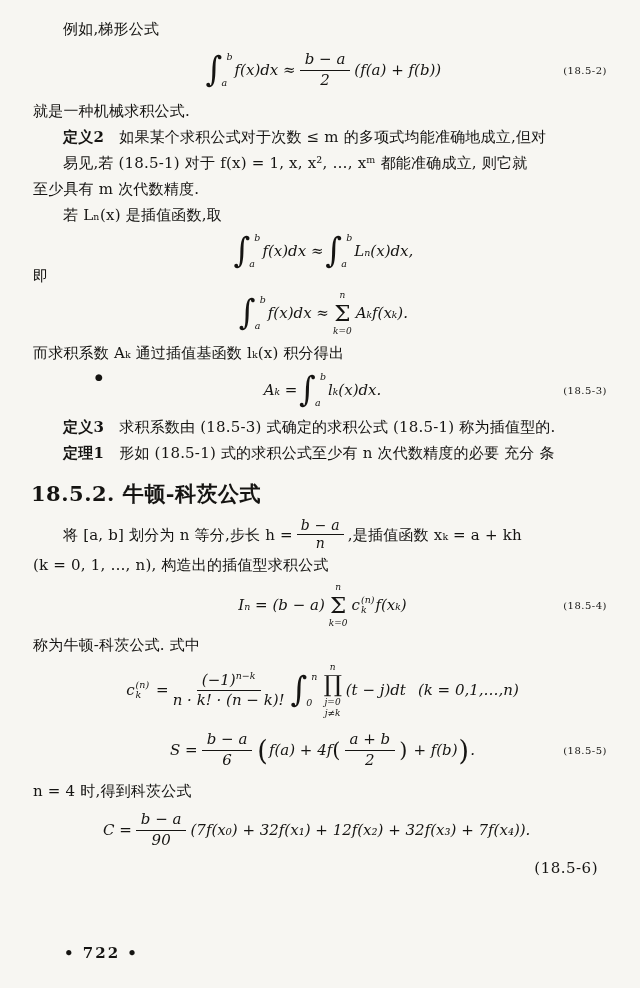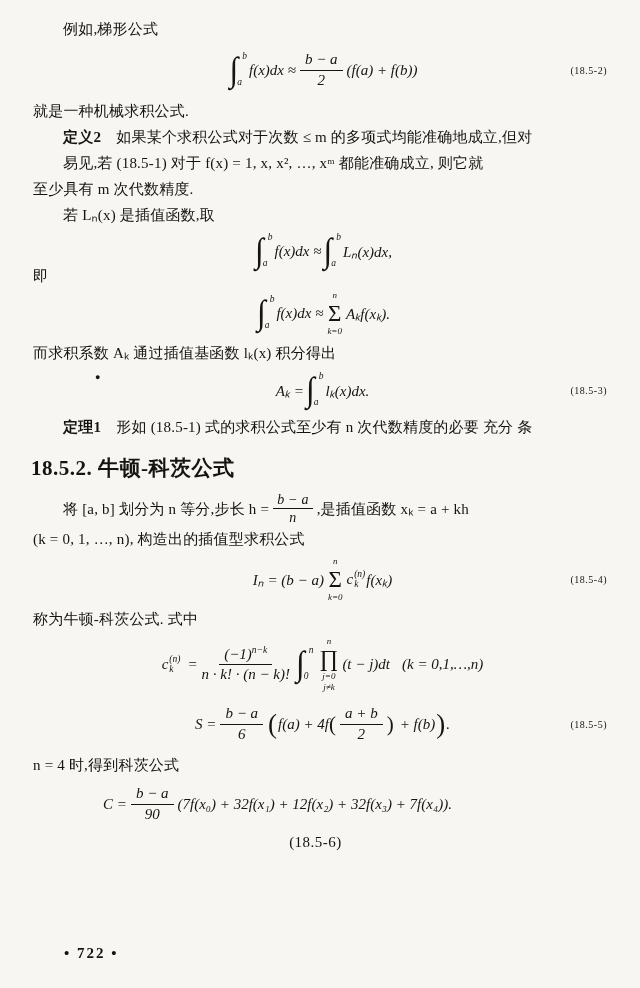--- a/index.html
+++ b/index.html
@@ -9,21 +9,20 @@
     font-family:"DejaVu Serif","Liberation Serif",serif;
     color:#151412;
     -webkit-font-smoothing:antialiased;
   }
   .page{
     position:relative;
     width:640px;height:988px;
     box-sizing:border-box;
     padding:16px 28px 0 33px;
     overflow:hidden;
-    font-family:Liberation Serif, serif;
   }
   .line{
     font-size:15px;
     line-height:26px;
     letter-spacing:.2px;
     white-space:nowrap;
   }
   .ind{padding-left:2em;}
   .b{font-weight:bold;}
   .eqrow{
@@ -94,21 +93,21 @@
   }
   .bullet{
     position:absolute;left:62px;top:6px;
     font-size:9px;font-style:normal;
   }
   .pageno{
     position:absolute;left:64px;bottom:26px;
     font-size:15px;font-weight:bold;letter-spacing:2px;
   }
   .eqnumline{
-    text-align:center;
+    text-align:right;
     padding-right:14px;
     font-size:15px;
     line-height:24px;
     letter-spacing:.5px;
   }
 </style>
 </head>
 <body>
 
 <div class="page">
@@ -190,20 +189,23 @@
       <span class="sym">∫</span>
       <span class="lims">
         <span class="u">b</span>
         <span class="l">a</span>
       </span>
     </span>
     <span>lₖ(x)dx.</span>
     <span class="eqnum">(18.5-3)</span>
   </div>
 
+  <div class="line ind">
+    <span class="b">定义3</span><span>　求积系数由 (18.5-3) 式确定的求积公式 (18.5-1) 称为插值型的.</span>
+  </div>
 
   <div class="line ind">
     <span class="b">定理1</span><span>　形如 (18.5-1) 式的求积公式至少有 n 次代数精度的必要 充分 条</span>
   </div>
 
   <div class="sechead">18.5.2. 牛顿-科茨公式</div>
 
   <div class="line ind" style="display:flex;align-items:flex-start;padding-left:2em;line-height:34px;">
     <span>将 [a, b] 划分为 n 等分,步长 h =</span>
     <span class="inlinefrac">

